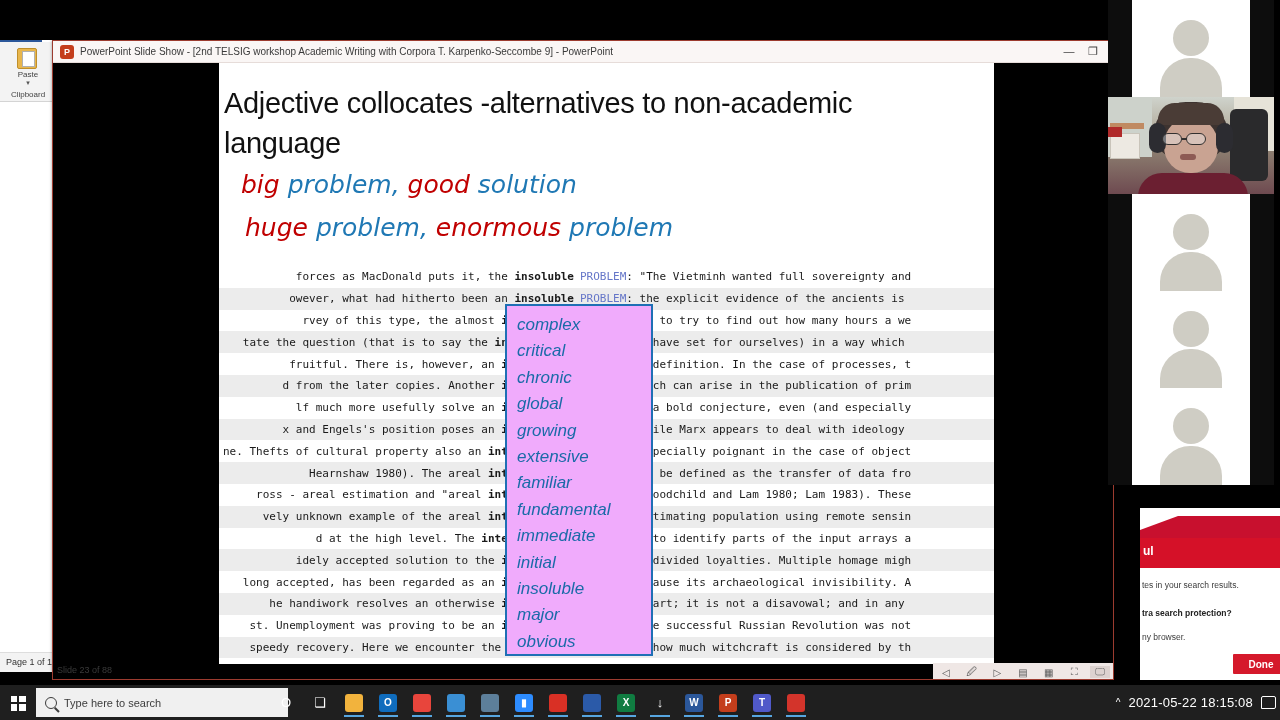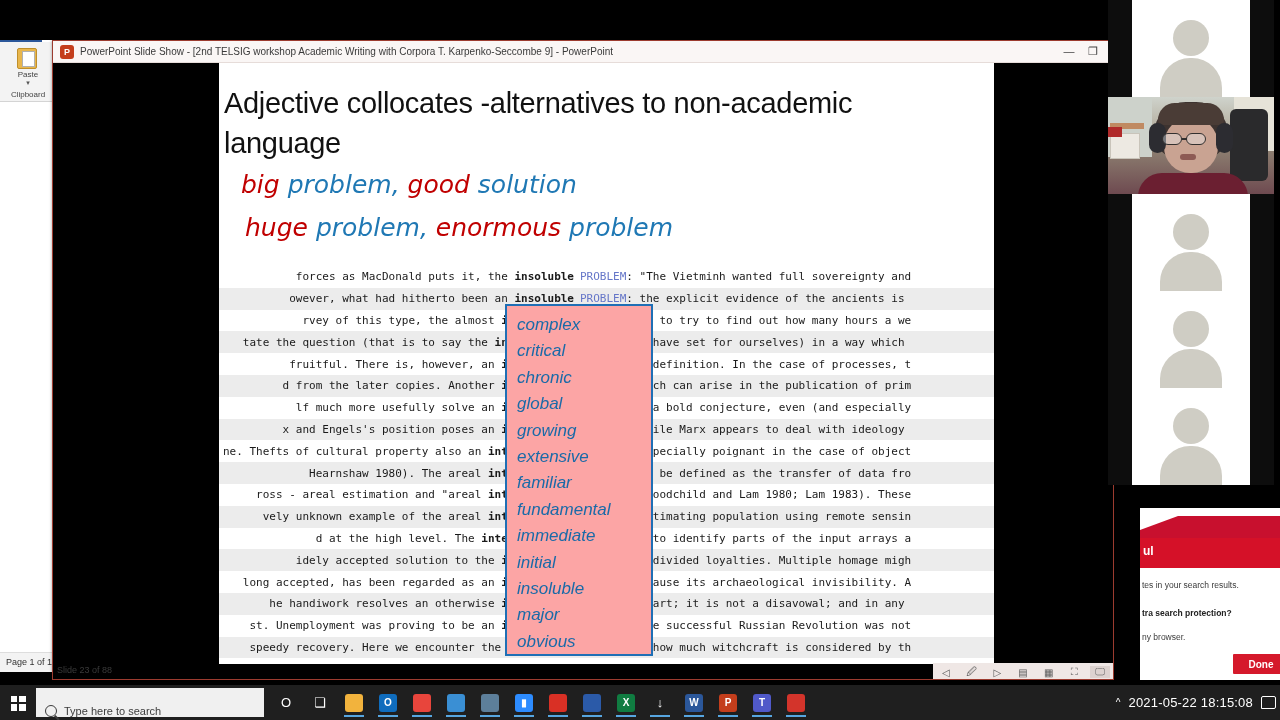--- a/index.html
+++ b/index.html
@@ -107,21 +107,21 @@
   }
   .conc-row.alt { background: #ececec; }
   .conc-left { width: 352px; text-align: right; overflow: hidden; }
   .conc-kw { font-weight: bold; }
   .conc-node { color: #6576c8; padding-left: 6px; }
   .conc-right { padding-left: 0px; overflow: hidden; white-space: pre; }
 
   
   .wordbox {
     position: absolute; left: 286px; top: 241px; width: 148px; height: 352px;
-    background: #fca5a5; border: 2.5px solid #1f6fb5;
+    background: #f0abfc; border: 2.5px solid #1f6fb5;
   }
   .wordbox ul { list-style: none; padding: 6px 0 0 10px; }
   .wordbox li {
     font-family: "Liberation Sans", sans-serif; font-style: italic;
     font-size: 17px; line-height: 26.4px; color: #1a6aa8; white-space: nowrap;
   }
 
   
   .show-ctrlbar {
     position: absolute; left: 880px; top: 600px; width: 180px; height: 18px;
@@ -174,22 +174,22 @@
     color: #fff; font-size: 10px; font-weight: bold; display: flex; align-items: center; justify-content: center;
     border-radius: 1px;
   }
 
   
   .taskbar { position: absolute; left: 0; bottom: 0; width: 1280px; height: 35px; background: #1f1f1f; }
   .start-btn { position: absolute; left: 4px; top: 5px; width: 28px; height: 26px; display: flex; align-items: center; justify-content: center; }
   .win-logo { width: 15px; height: 15px; display: grid; grid-template-columns: 1fr 1fr; grid-template-rows: 1fr 1fr; gap: 1.6px; }
   .win-logo i { background: #fff; display: block; }
   .search-box {
-    position: absolute; left: 36px; top: 3px; width: 228px; height: 29px; background: #f0f0f0;
-    display: flex; align-items: flex-end; gap: 7px; padding-left: 9px;
+    position: absolute; left: 36px; top: 3px; width: 252px; height: 29px; background: #f0f0f0;
+    display: flex; align-items: center; gap: 7px; padding-left: 9px;
   }
   .search-box .mag { width: 12px; height: 12px; border: 1.5px solid #3c3c3c; border-radius: 50%; position: relative; }
   .search-box .mag::after { content: ""; position: absolute; right: -4px; bottom: -3px; width: 6px; height: 1.6px; background: #3c3c3c; transform: rotate(45deg); }
   .search-ph { font-size: 11px; color: #3c3c3c; }
   .tb-icons { position: absolute; left: 272px; top: 3px; height: 29px; display: flex; align-items: center; gap: 6px; }
   .tb-ic { width: 28px; height: 29px; display: flex; align-items: center; justify-content: center; position: relative; font-size: 13px; color: #fff; }
   .tb-ic .sq { width: 18px; height: 18px; border-radius: 3px; display: flex; align-items: center; justify-content: center; font-size: 10px; font-weight: bold; color: #fff; }
   .tb-ic.run::after { content: ""; position: absolute; bottom: 0; left: 4px; width: 20px; height: 2.5px; background: #57a6e0; }
   .tray { position: absolute; right: 4px; top: 0; height: 35px; display: flex; align-items: center; gap: 8px; }
   .tray .chev { color: #fff; font-size: 10px; }

